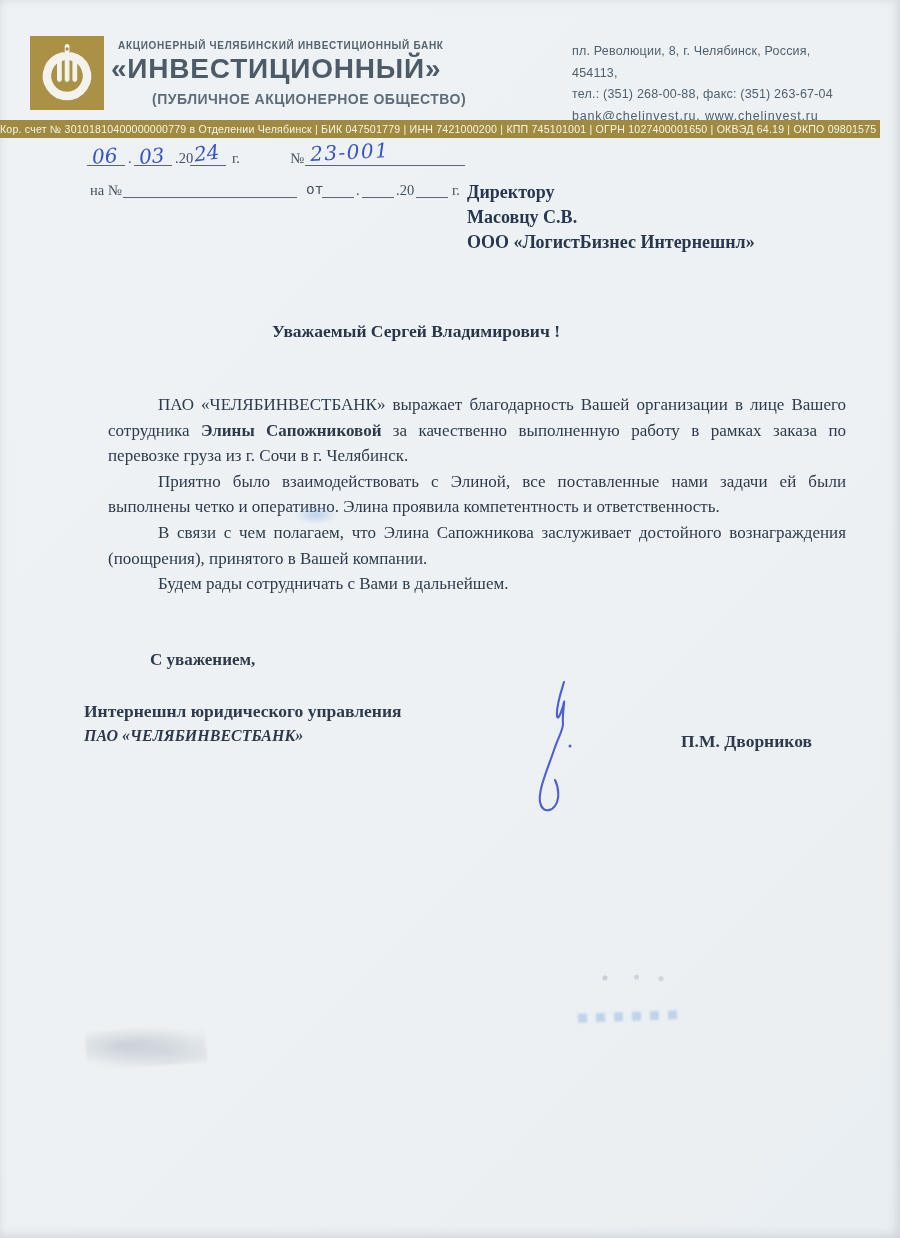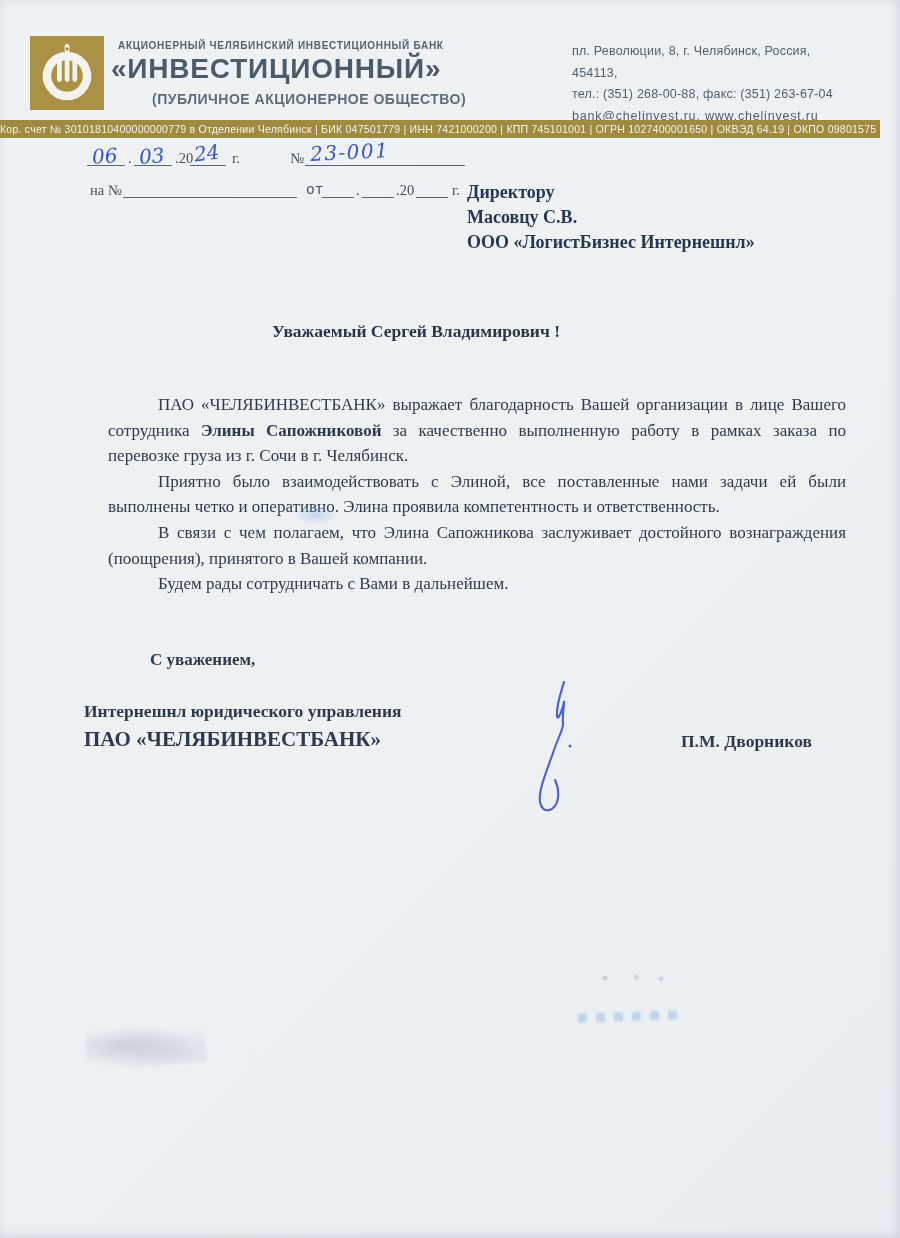--- a/index.html
+++ b/index.html
@@ -27,21 +27,21 @@
   
   .hand{font-family:"DejaVu Serif",serif;font-style:italic;color:#3453c6;font-size:20px;font-weight:500;}
   
   .serif{font-family:"Liberation Serif",serif;color:#2e3a4b;}
   .recipient{left:467px;top:180px;font-size:18px;font-weight:bold;line-height:25px;color:#273750;}
   .salutation{left:272px;top:321px;font-size:17.5px;font-weight:bold;color:#29364a;}
   .body-text{left:84px;top:392px;width:738px;font-size:17px;line-height:25.6px;text-align:justify;margin-left:24px;}
   .body-text p{margin:0;text-indent:50px;}
   .signoff-regards{left:136px;top:650px;font-size:17px;font-weight:bold;margin-left:14px;}
   .signoff-position{left:84px;top:701px;font-size:17.5px;font-weight:bold;}
-  .signoff-org{left:84px;top:727px;font-size:21px;font-weight:bold;}
+  .signoff-org{left:84px;top:727px;font-size:16px;font-weight:bold;font-style:italic;}
   .signoff-name{left:681px;top:731px;font-size:17.5px;font-weight:bold;}
   .signature{left:530px;top:678px;width:62px;height:148px;}
   
   .smudge{pointer-events:none;}
   .smudge-blue-mid{left:294px;top:506px;width:44px;height:18px;
     background:radial-gradient(ellipse at center,rgba(110,160,225,.38),rgba(110,160,225,0) 70%);filter:blur(1px);}
   .smudge-gray-bl{left:86px;top:1028px;width:120px;height:38px;
     background:radial-gradient(ellipse at 30% 40%,rgba(125,138,152,.28),rgba(125,138,152,0) 60%),
                radial-gradient(ellipse at 70% 70%,rgba(125,138,152,.22),rgba(125,138,152,0) 65%);
     filter:blur(1.2px);transform:rotate(-4deg);}

